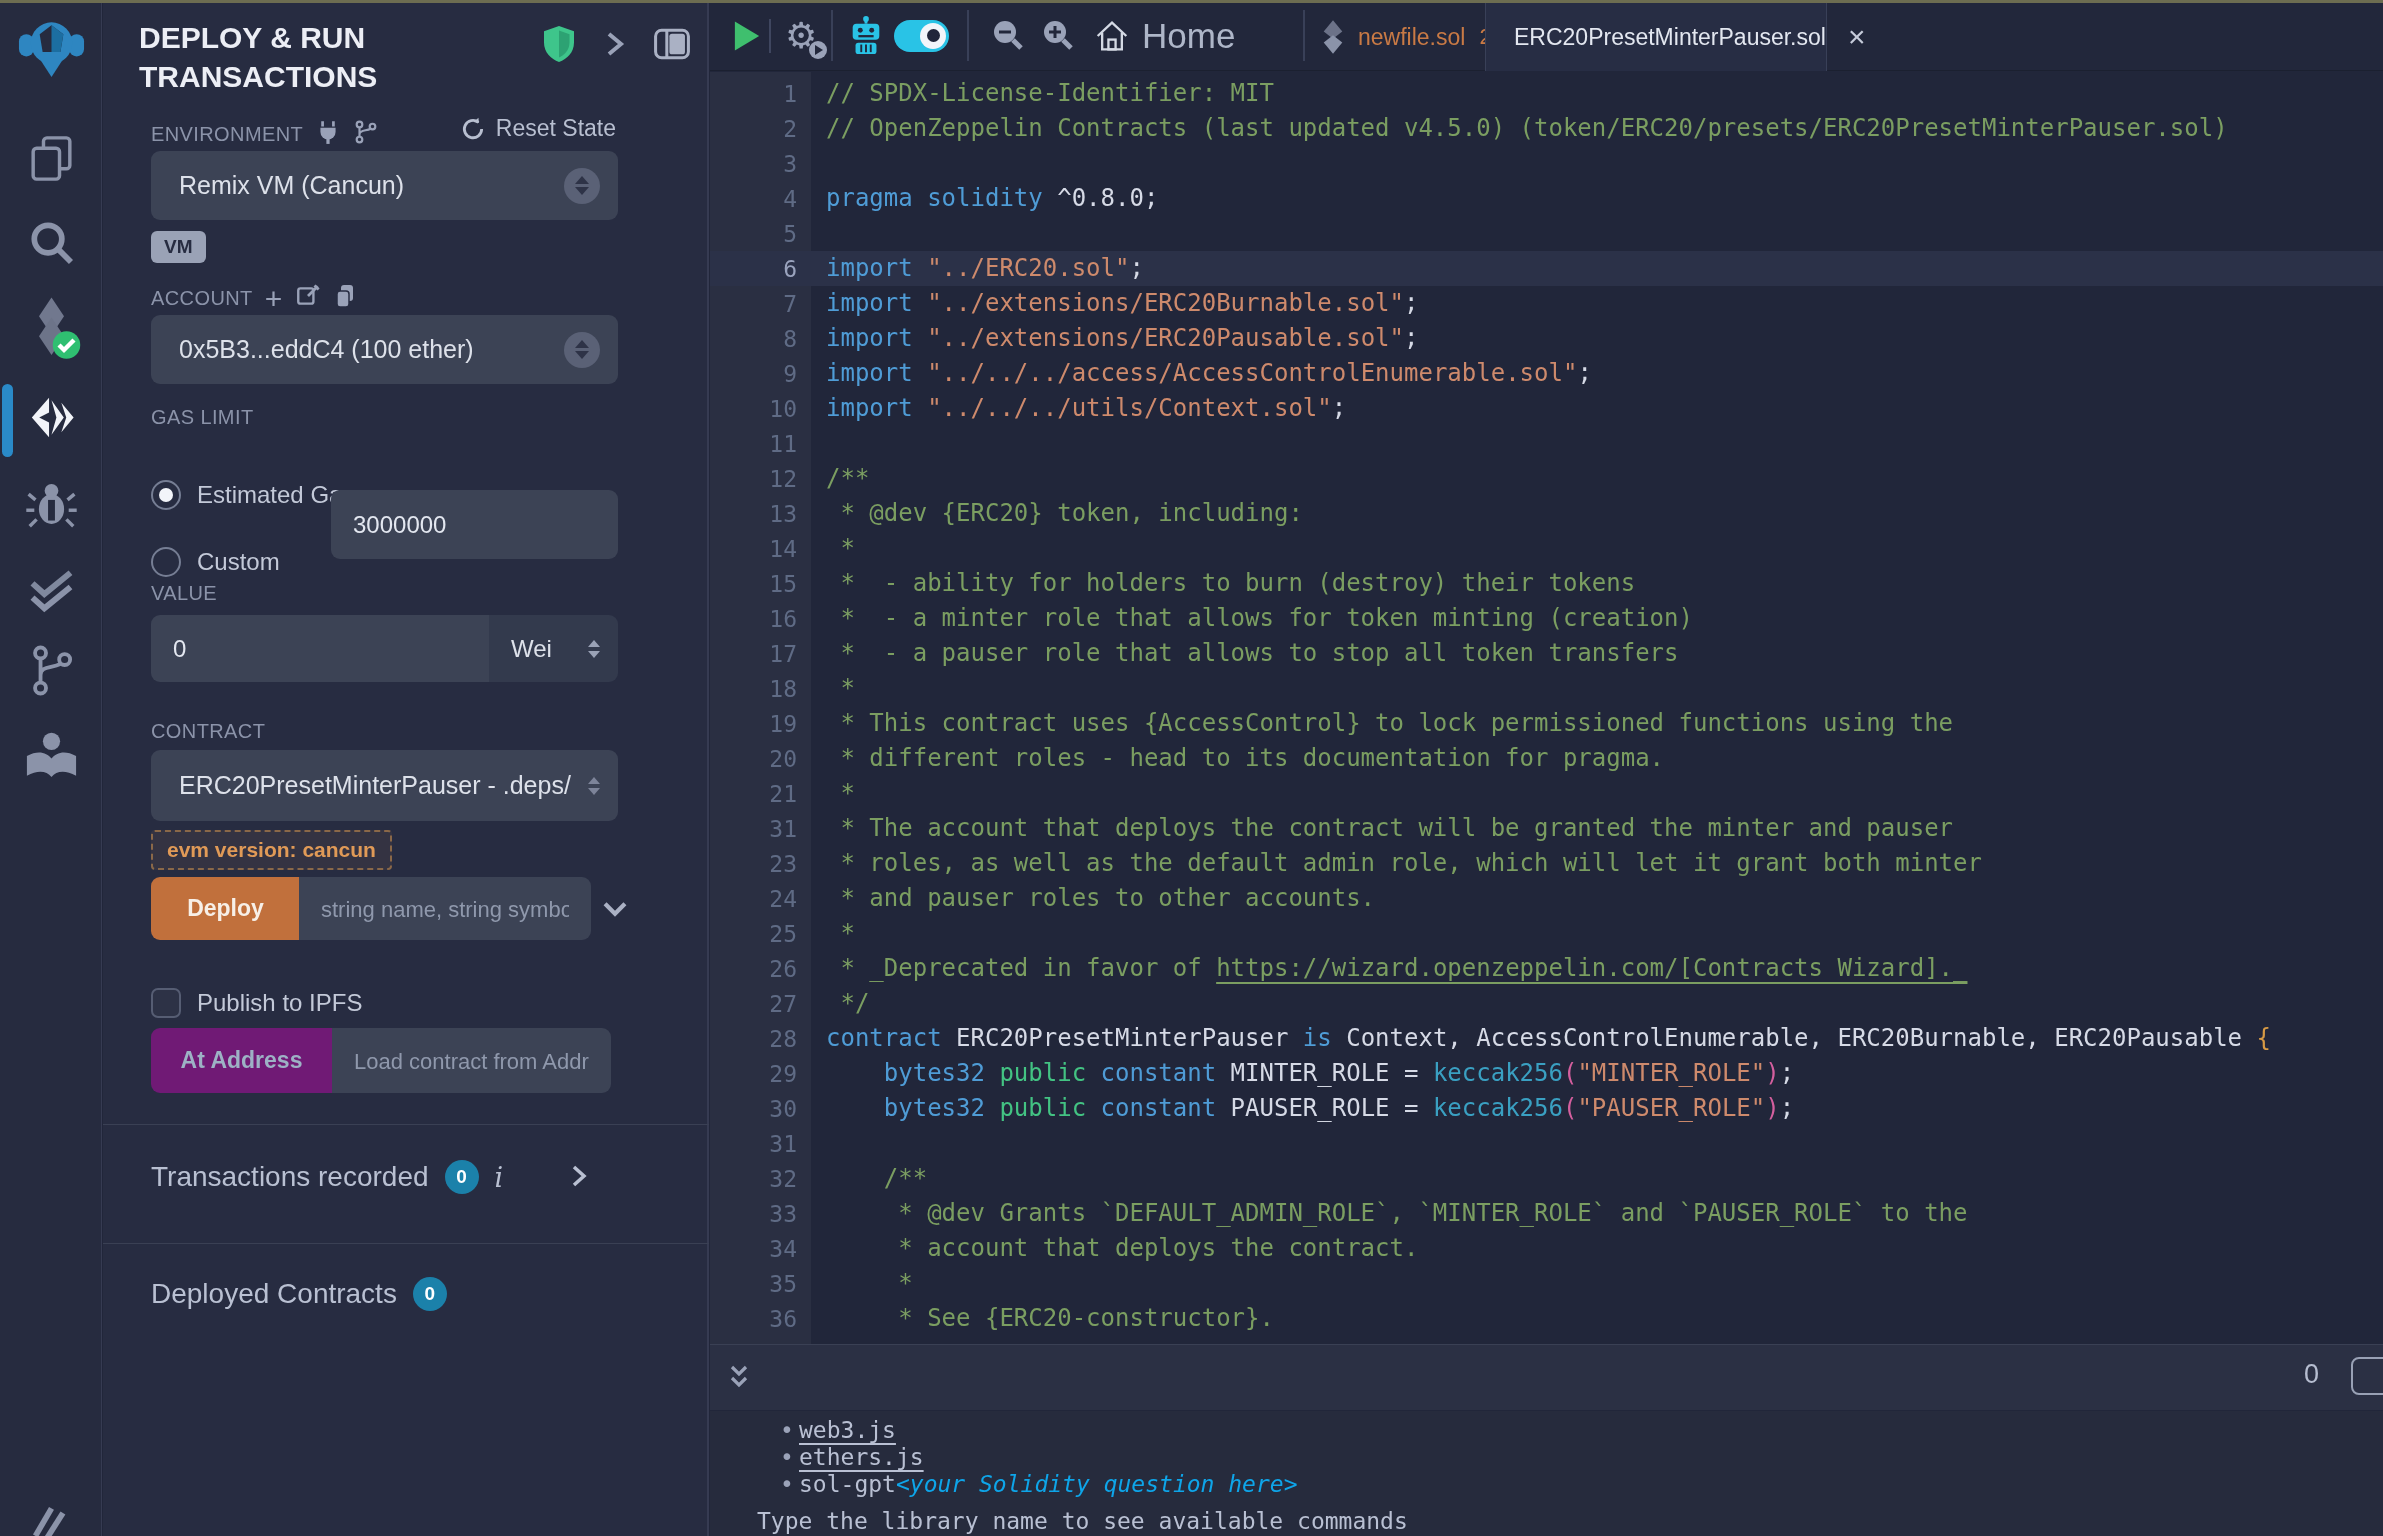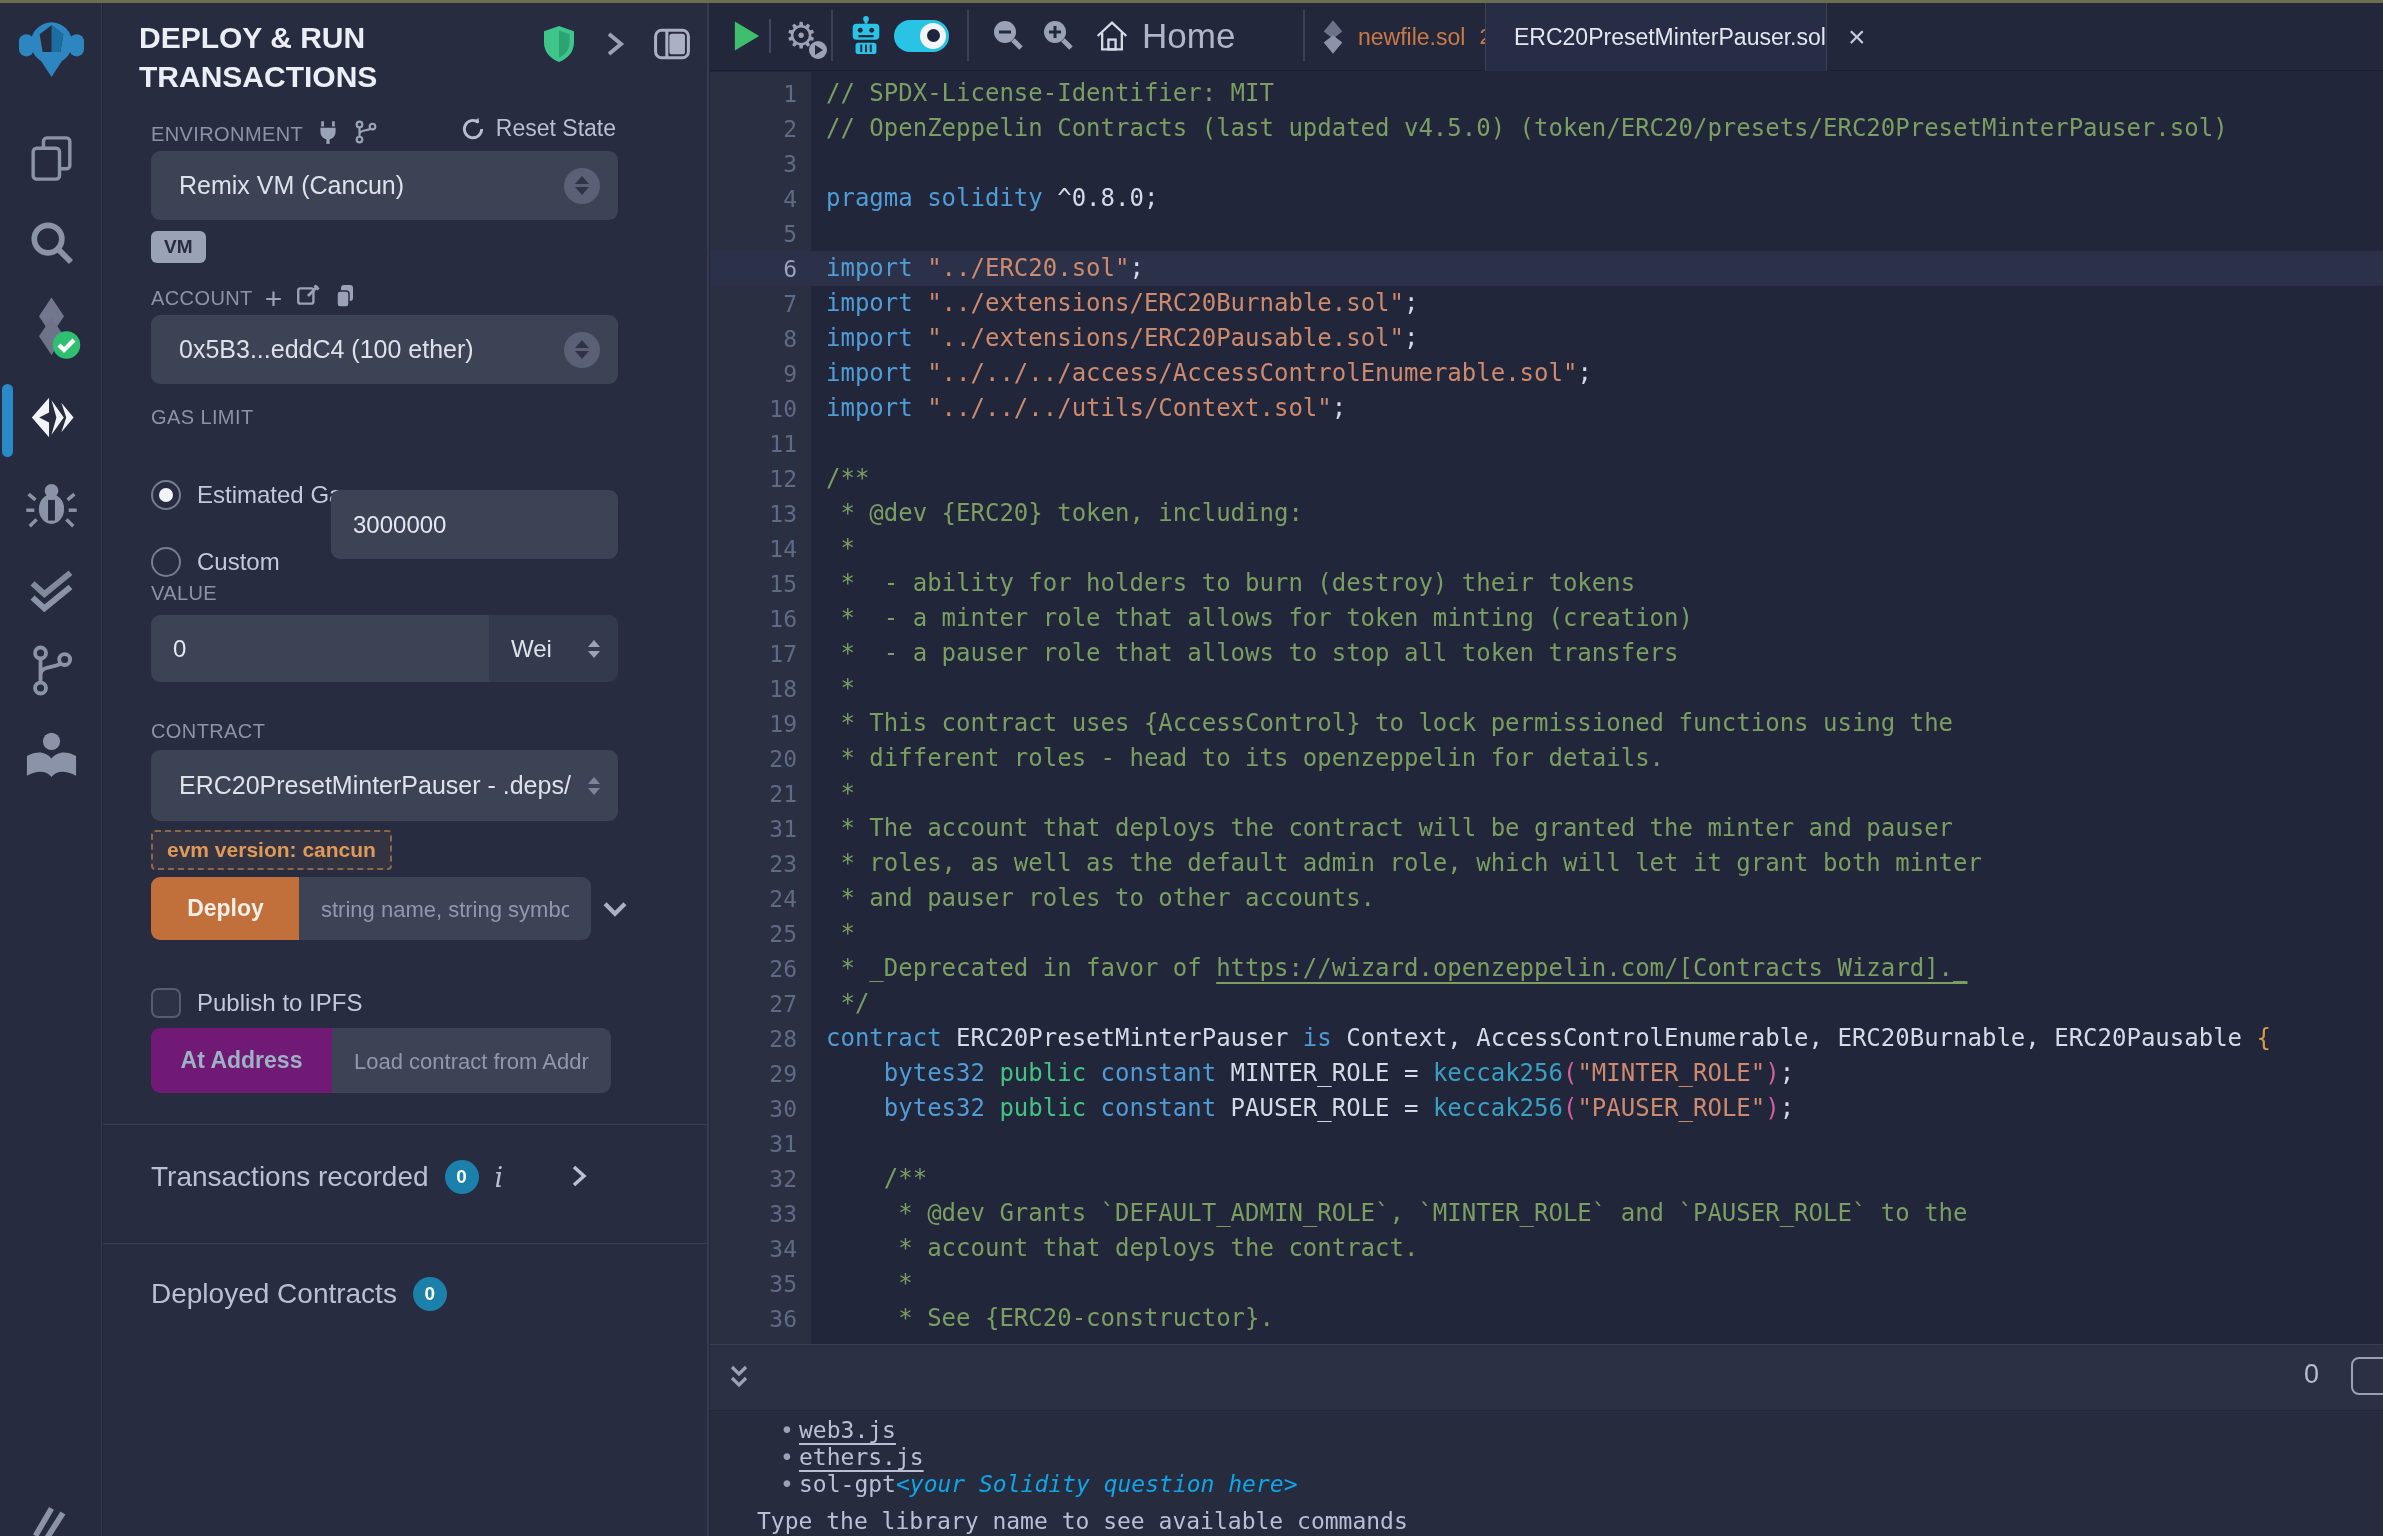--- a/index.html
+++ b/index.html
@@ -494,21 +494,21 @@
           <div class="cl">
             <span class="ln">18</span>
             <pre class="ct"><span class="tk-com"> *</span></pre>
           </div>
           <div class="cl">
             <span class="ln">19</span>
             <pre class="ct"><span class="tk-com"> * This contract uses {AccessControl} to lock permissioned functions using the</span></pre>
           </div>
           <div class="cl">
             <span class="ln">20</span>
-            <pre class="ct"><span class="tk-com"> * different roles - head to its openzeppelin for details.</span></pre>
+            <pre class="ct"><span class="tk-com"> * different roles - head to its documentation for pragma.</span></pre>
           </div>
           <div class="cl">
             <span class="ln">21</span>
             <pre class="ct"><span class="tk-com"> *</span></pre>
           </div>
           <div class="cl">
             <span class="ln">31</span>
             <pre class="ct"><span class="tk-com"> * The account that deploys the contract will be granted the minter and pauser</span></pre>
           </div>
           <div class="cl">

